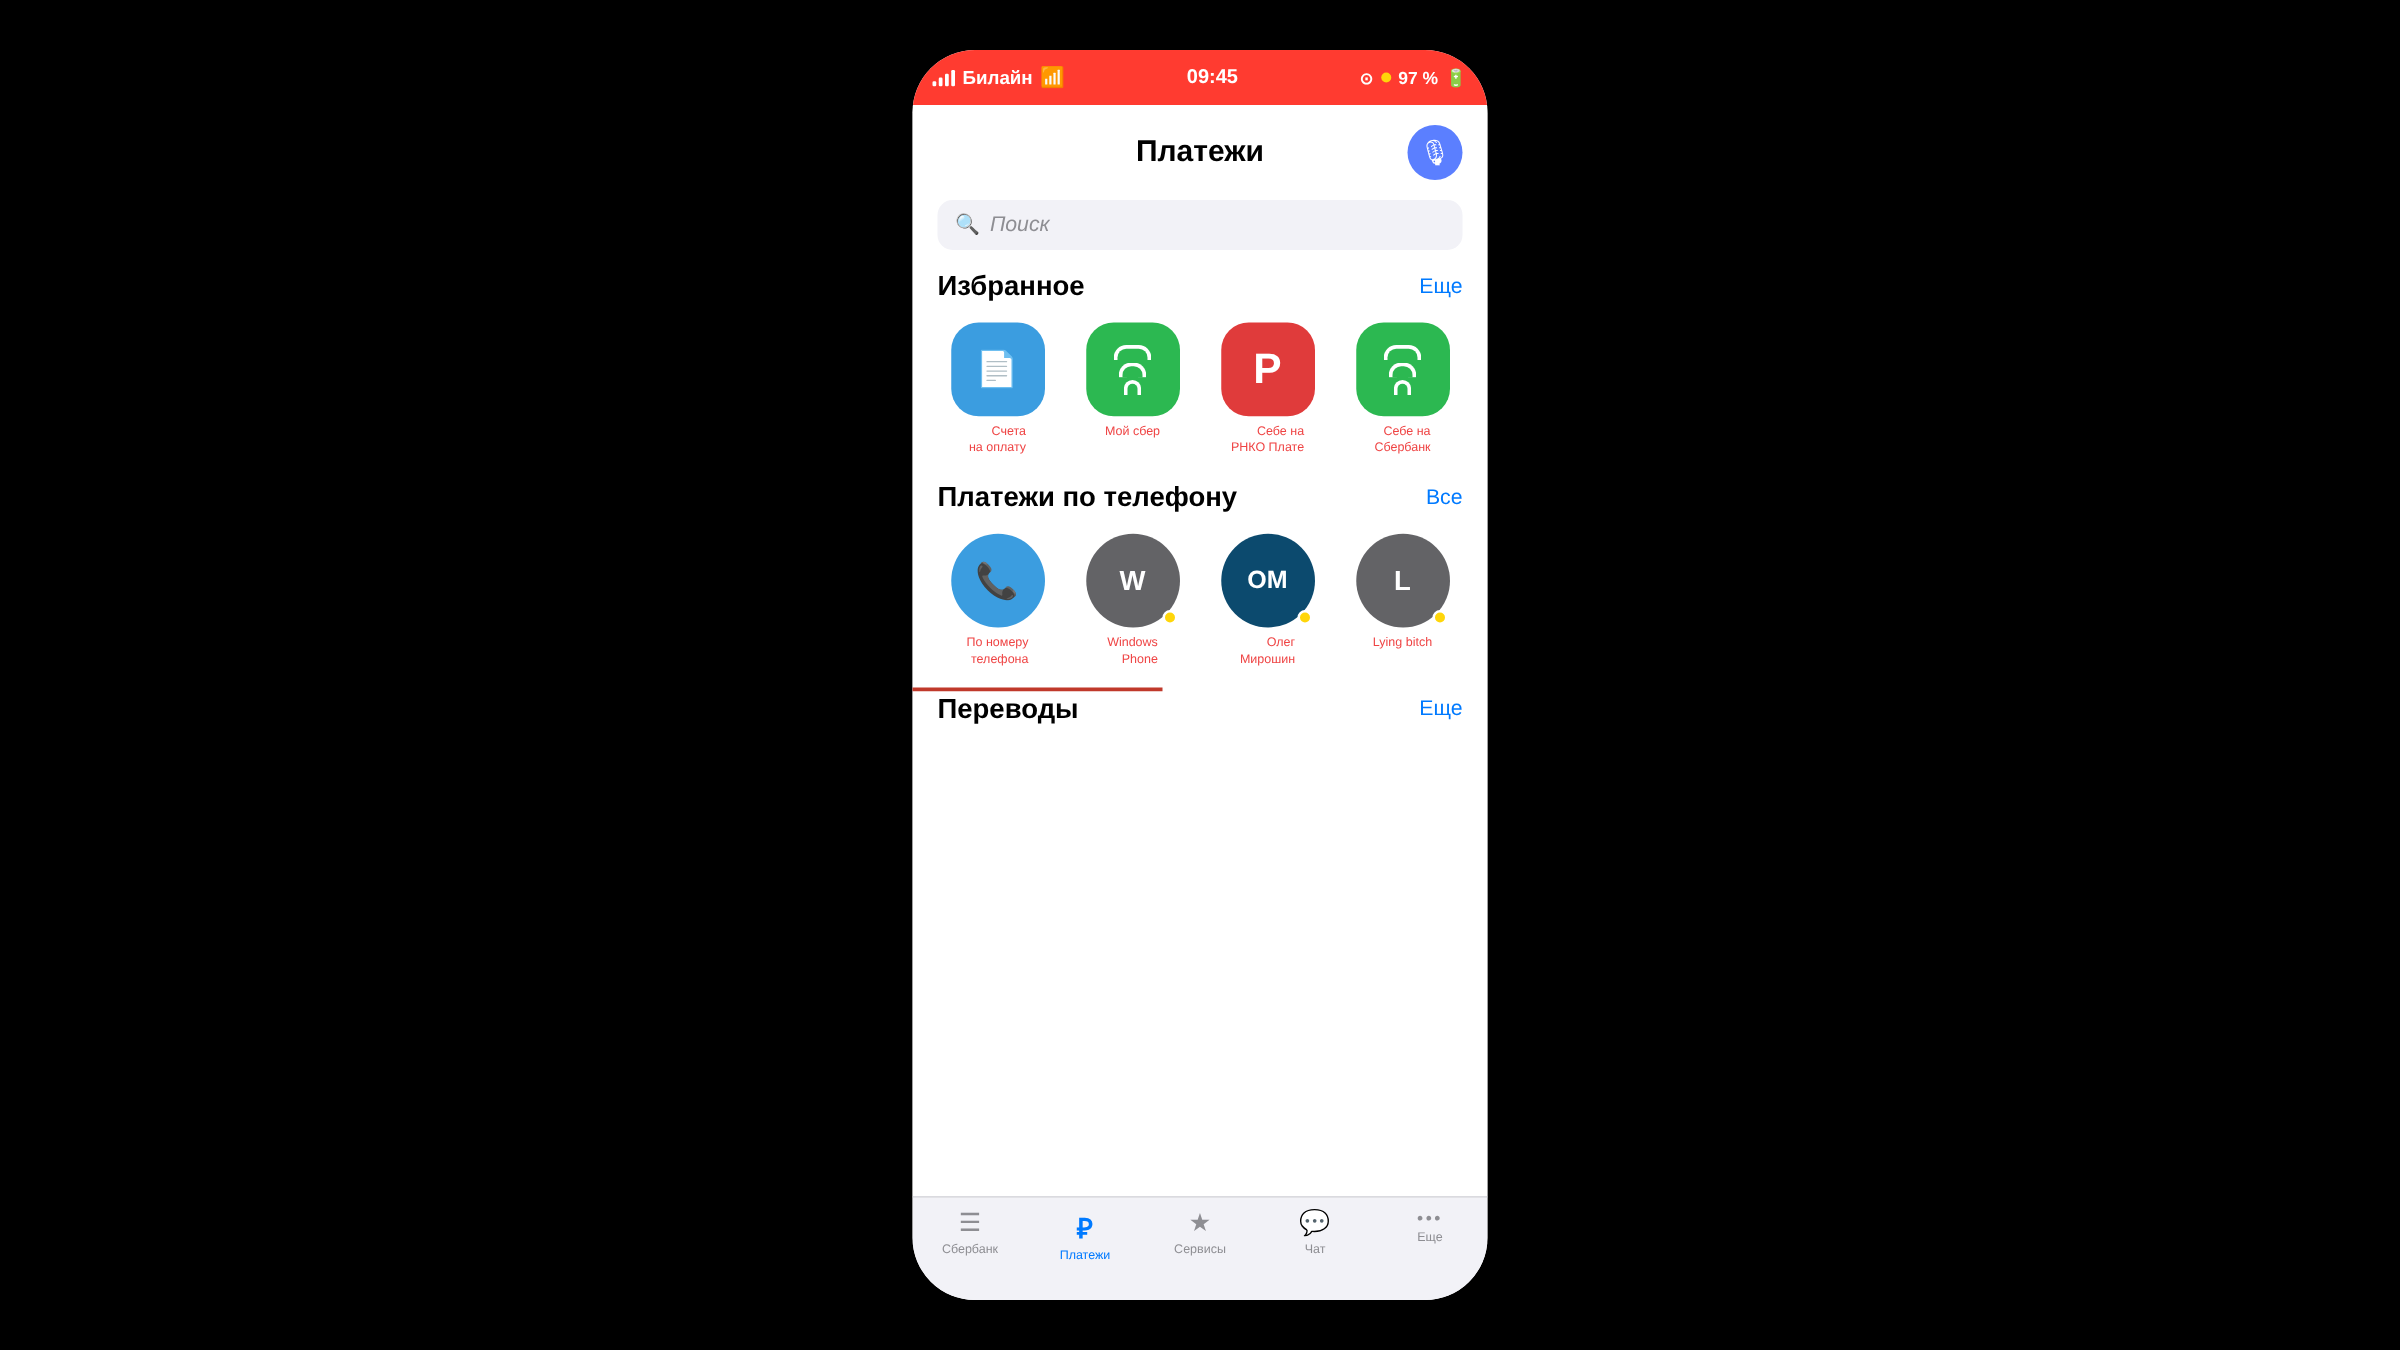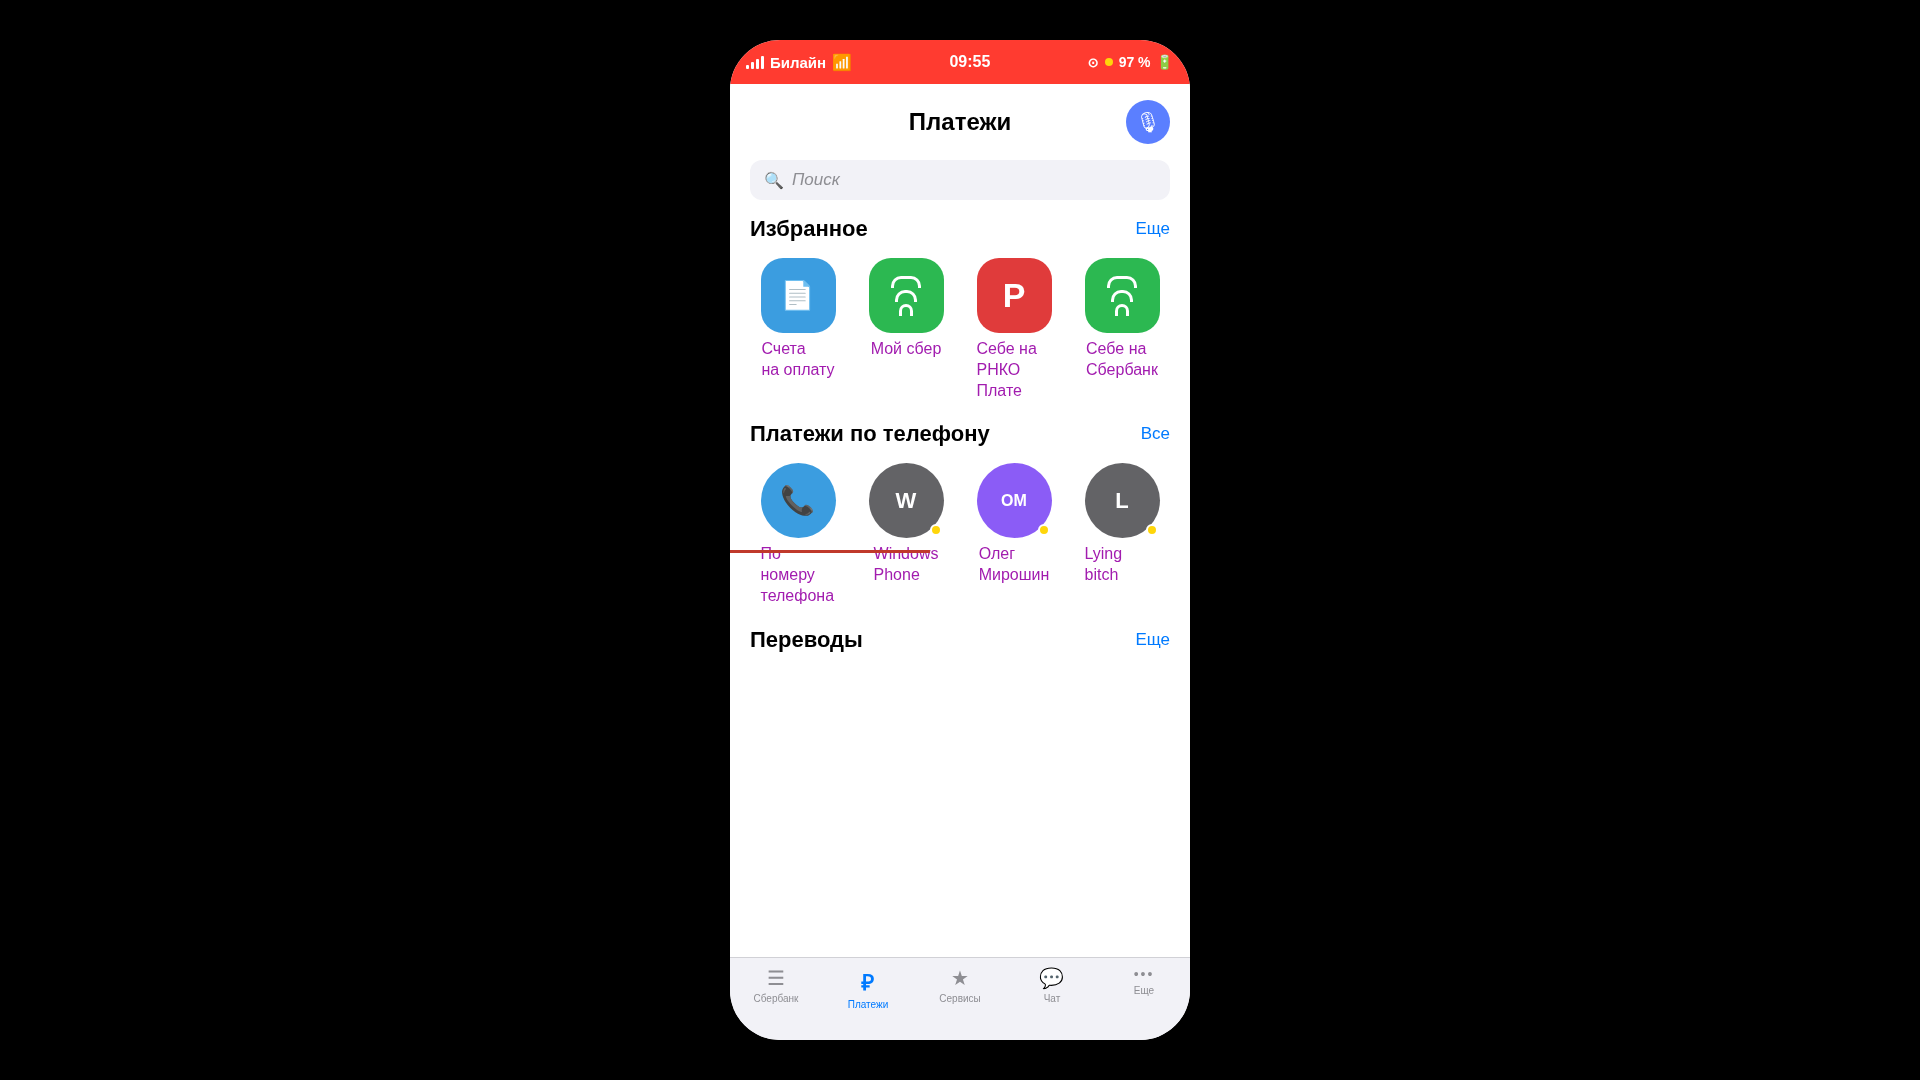--- a/index.html
+++ b/index.html
@@ -166,23 +166,23 @@
       font-size: 32px;
       color: #fff;
       position: relative;
     }
     .icon-circle.blue { background: #3b9de0; }
     .icon-circle.green { background: #2cb851; }
     .icon-circle.red { background: #e03b3b; }
     .icon-circle.green2 { background: #2cb851; }
 
     .icon-label {
-      font-size: 16px;
-      color: #a21caf;
-      text-align: left;
+      font-size: 10px;
+      color: #ef4444;
+      text-align: right;
       line-height: 1.3;
       max-width: 75px;
     }
 
     
     .contact-circle {
       width: 75px;
       height: 75px;
       border-radius: 50%;
       display: flex;
@@ -294,21 +294,21 @@
       <div class="status-left">
         <div class="signal-bars">
           <div class="signal-bar" style="height:4px;"></div>
           <div class="signal-bar" style="height:7px;"></div>
           <div class="signal-bar" style="height:10px;"></div>
           <div class="signal-bar" style="height:13px;"></div>
         </div>
         <span>Билайн</span>
         <span class="wifi-icon">📶</span>
       </div>
-      <div style="font-size:16px;font-weight:700;">09:55</div>
+      <div style="font-size:16px;font-weight:700;">09:45</div>
       <div class="status-right">
         <span style="color:#fff;font-size:13px;">⊙</span>
         <span class="gps-dot"></span>
         <span>97 %</span>
         <span>🔋</span>
       </div>
     </div>
 
     <div class="content">
 
@@ -384,21 +384,21 @@
 
           <div class="icon-item">
             <div class="contact-circle gray-dark" style="background:#636366;">
               <span>W</span>
               <div class="online-dot"></div>
             </div>
             <span class="icon-label">Windows<br>Phone</span>
           </div>
 
           <div class="icon-item">
-            <div class="contact-circle gray-dark" style="background:#8b5cf6;font-size:16px;">
+            <div class="contact-circle gray-dark" style="background:#0c4a6e;font-size:20px;">
               <span>ОМ</span>
               <div class="online-dot"></div>
             </div>
             <span class="icon-label">Олег<br>Мирошин</span>
           </div>
 
           <div class="icon-item">
             <div class="contact-circle gray-dark" style="background:#636366;">
               <span>L</span>
               <div class="online-dot"></div>

